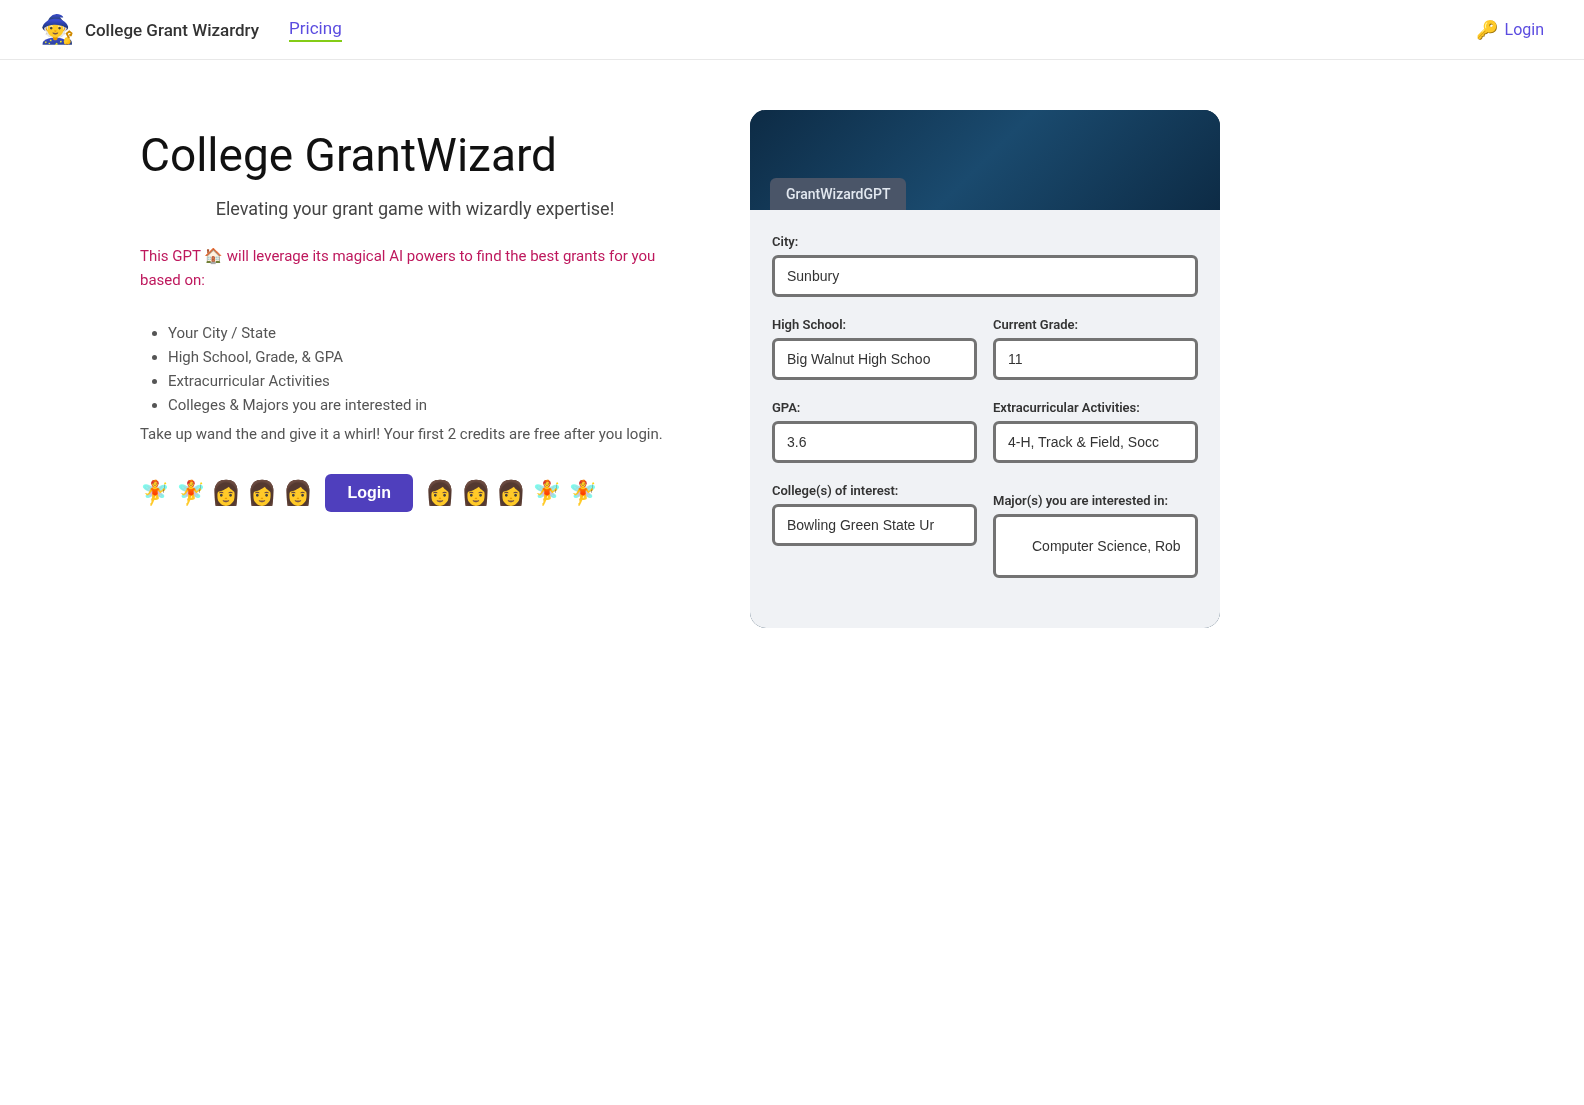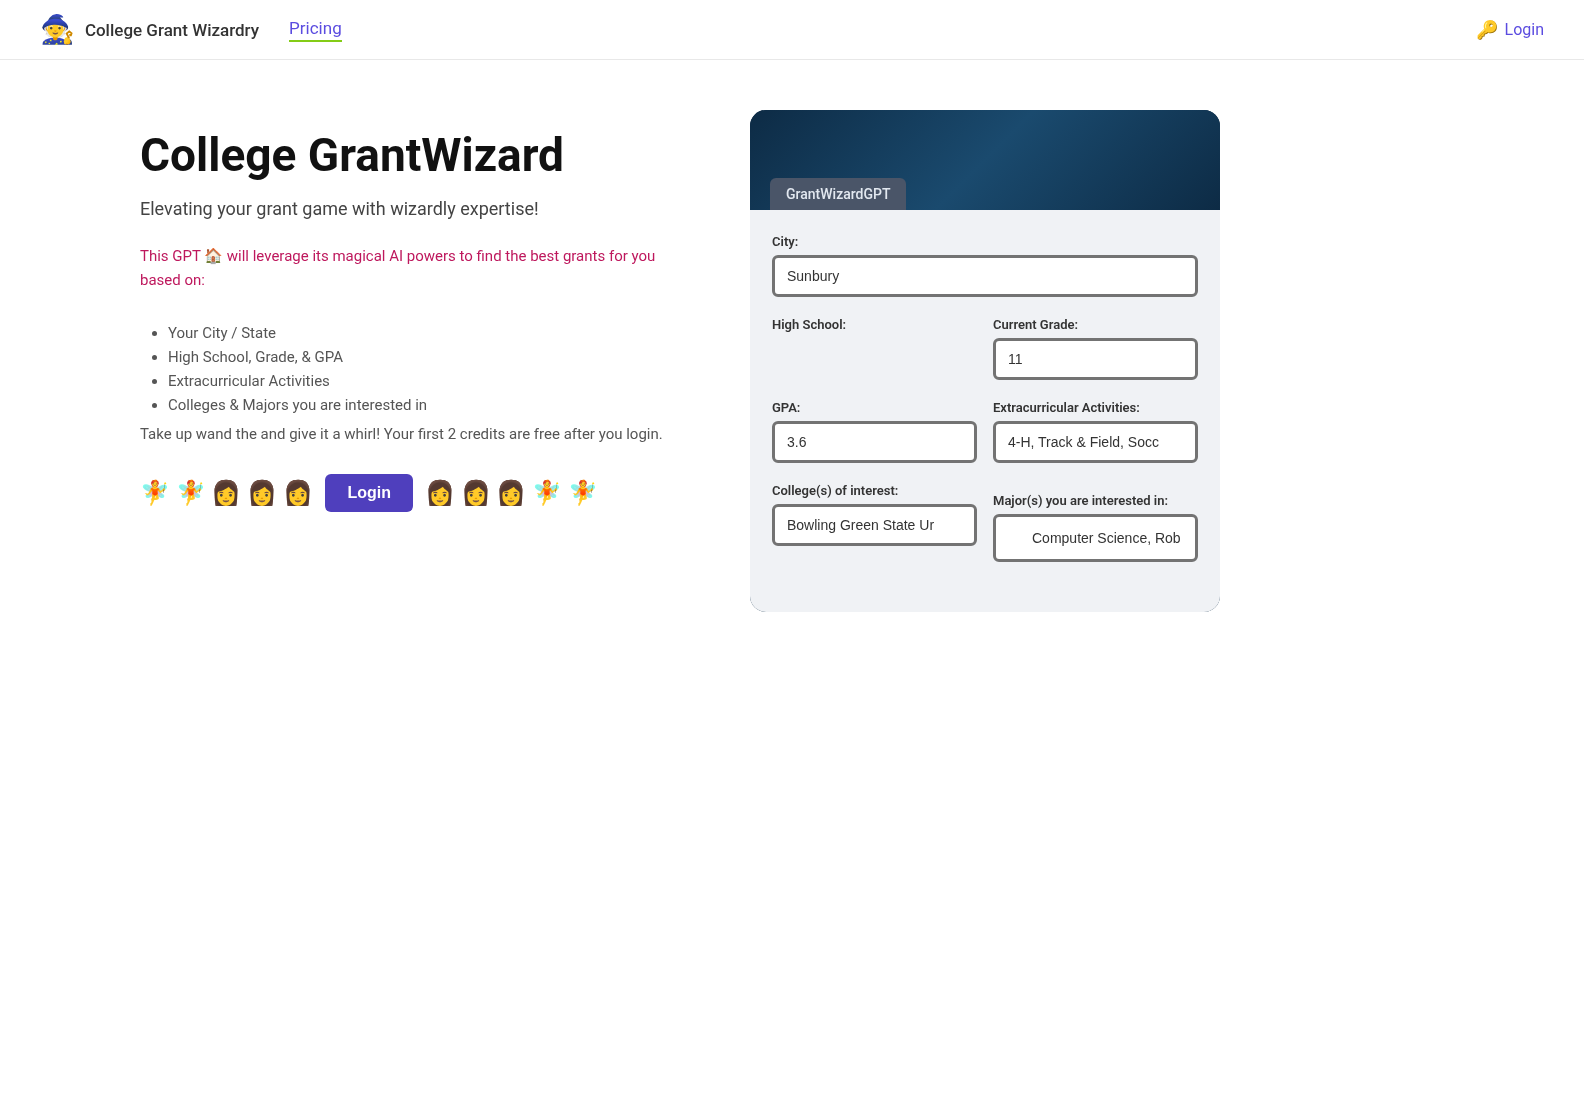--- a/index.html
+++ b/index.html
@@ -76,31 +76,32 @@
 
     
     .left-panel {
       flex: 1;
       max-width: 550px;
       padding-top: 20px;
     }
 
     .hero-title {
       font-size: 46px;
-      font-weight: 700;
+      font-weight: 400;
       color: #111;
       line-height: 1.1;
       margin-bottom: 14px;
     }
 
     .hero-subtitle {
       font-size: 18px;
       color: #444;
       line-height: 1.5;
       margin-bottom: 22px;
+      text-align: center;
     }
 
     .intro-text {
       font-size: 15px;
       color: #be185d;
       line-height: 1.6;
       margin-bottom: 32px;
     }
 
     .features-list {
@@ -210,21 +211,21 @@
       outline: none;
       width: 100%;
     }
 
     .majors-group {
       flex: 1;
       margin-top: 10px;
     }
 
     .majors-group .form-input {
-      height: 48px;
+      height: 64px;
       padding-left: 36px;
     }
   </style>
 </head>
 <body>
 
 <nav class="navbar">
   <a class="nav-logo" href="#">
     <span class="nav-logo-icon">🧙</span>
     <span class="nav-logo-text">College Grant Wizardry</span>
@@ -277,20 +278,21 @@
         <div class="form-row">
           <div class="form-group">
             <label class="form-label">City:</label>
             <input class="form-input" type="text" value="Sunbury" style="">
           </div>
         </div>
 
         <div class="form-row">
           <div class="form-group">
             <label class="form-label">High School:</label>
+            <input class="form-input" type="text" value="Big Walnut High Schoo" style="">
           </div>
           <div class="form-group">
             <label class="form-label">Current Grade:</label>
             <input class="form-input" type="text" value="11" style="">
           </div>
         </div>
 
         <div class="form-row">
           <div class="form-group">
             <label class="form-label">GPA:</label>

